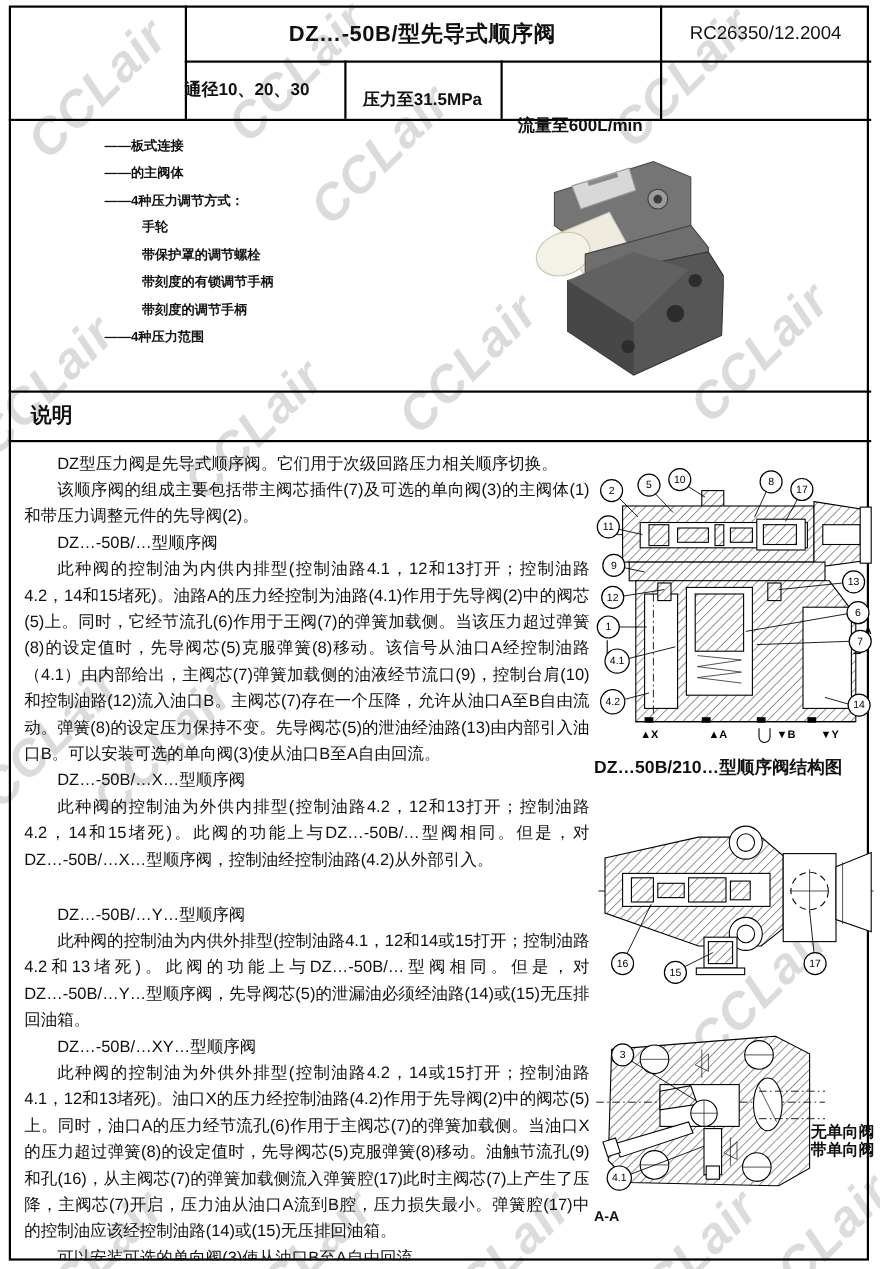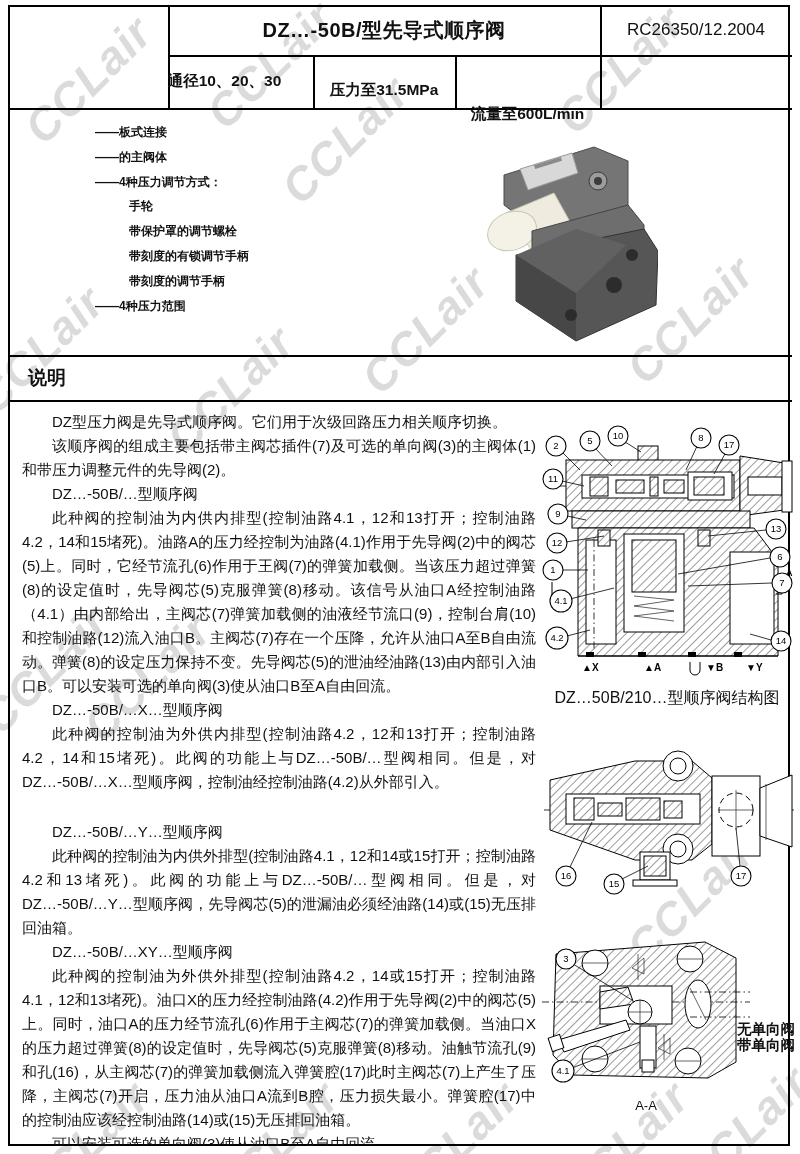--- a/index.html
+++ b/index.html
@@ -34,21 +34,21 @@
   .seclabel{position:absolute;left:28px;top:365px;font-size:19px;font-weight:bold;z-index:3;}
   
   .body-text{
     position:absolute;left:22px;top:410px;width:514px;height:736px;overflow:hidden;
     font-size:15px;line-height:24px;text-align:justify;z-index:3;
   }
   .body-text p{margin:0;text-indent:2em;}
   .body-text p.gap{margin-top:26px;}
   
   .fig{position:absolute;z-index:3;}
-  .figcap{position:absolute;z-index:3;text-align:center;font-weight:normal;}
+  .figcap{position:absolute;z-index:3;font-weight:bold;}
   .cap1{left:540px;top:688px;width:254px;font-size:16px;}
   .cap3{left:540px;top:1098px;width:212px;font-size:13px;}
   .cvlabel{position:absolute;left:737px;width:60px;font-size:14.5px;font-weight:bold;z-index:3;white-space:nowrap;}
   svg .ln{stroke:#000;fill:none;stroke-width:1;}
   svg .thin{stroke:#222;fill:none;stroke-width:.7;}
   svg .dash{stroke:#000;fill:none;stroke-width:.8;stroke-dasharray:7 3 1.5 3;}
   svg .co circle{fill:#fff;stroke:#000;stroke-width:1.1;}
   svg .co text{font-size:9.5px;fill:#000;text-anchor:middle;font-family:"Liberation Sans",sans-serif;}
   svg .lead{stroke:#000;stroke-width:.8;fill:none;}
   svg .port{font-size:10px;font-weight:bold;fill:#000;font-family:"Liberation Sans",sans-serif;}

